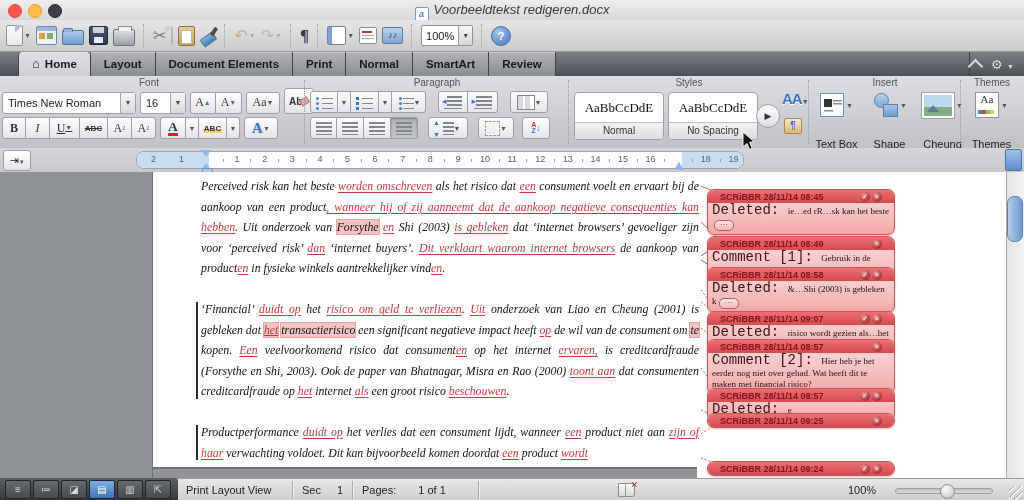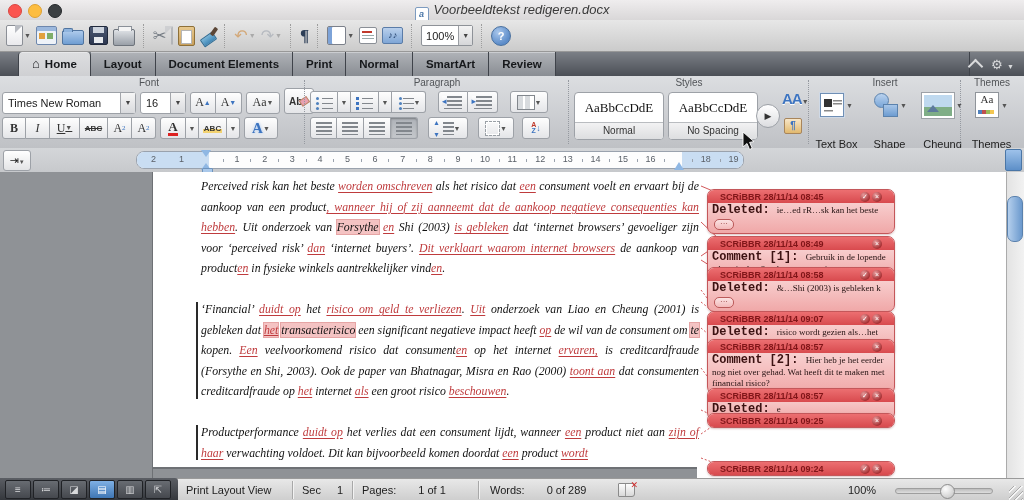--- a/index.html
+++ b/index.html
@@ -157,21 +157,21 @@
   #textcol .rh{color:#bf3b3d;text-decoration:underline;background:#f4c3c3;box-shadow:0 0 0 1px #e6a5a5;}
   #connectors{position:absolute;left:546px;top:0;width:22px;height:306px;}
   #comments{position:absolute;left:554px;top:0;width:200px;height:306px;}
   .bubble{position:absolute;left:0;width:186px;border:1px solid #c4575a;border-radius:7px;overflow:hidden;
     box-shadow:0 1px 2px rgba(120,20,20,.25);background:linear-gradient(#fbdede,#f0a8a8);}
   .bhead{height:13px;background:linear-gradient(#ec6f71,#d84a4e);display:flex;align-items:center;padding:0 12px;gap:2px;}
   .bauthor{flex:1;font-size:9px;font-weight:bold;color:#801518;white-space:nowrap;overflow:hidden;}
   .ci{width:10px;height:10px;border-radius:50%;background:radial-gradient(circle at 35% 30%,#e89a9b,#a32b2e 75%);
     color:#fff;font-size:7px;line-height:10px;text-align:center;flex:0 0 auto;}
   .bbody{padding:2px 4px 3px 4px;font-family:"Liberation Serif","DejaVu Serif",serif;font-size:9px;line-height:11.5px;color:#241111;}
-  .blabel{font-family:"Liberation Mono","DejaVu Sans Mono",monospace;font-weight:bold;font-size:12px;color:#3c1212;margin-top:32px;}
+  .blabel{font-family:"Liberation Mono","DejaVu Sans Mono",monospace;font-weight:normal;font-size:14px;color:#3c1212;margin-top:32px;}
   .pill{display:inline-block;width:18px;height:9px;border:1px solid #bb5a5a;border-radius:5px;background:linear-gradient(#fbe3e3,#f3baba);
     font-size:8px;line-height:7px;text-align:center;color:#8a2c2c;vertical-align:-1px;margin-left:2px;}
   #vscroll{position:absolute;right:0;top:0;width:17px;height:306px;background:linear-gradient(90deg,#e3e3e3,#f2f2f2);border-left:1px solid #ababab;}
   #vthumb{position:absolute;right:1px;top:24px;width:14px;height:44px;border-radius:7px;
     background:linear-gradient(90deg,#b4cfed,#6b99cd);border:1px solid #5a81ad;}
 
   
   #statusbar{left:0;top:478px;width:1024px;height:22px;background:linear-gradient(#e8e8e8,#cdcdcd);border-top:1px solid #9a9a9a;font-size:11px;color:#1d1d1d;}
   #viewbtns{position:absolute;left:0;top:-1px;height:23px;width:178px;background:linear-gradient(#5b5e64,#33363b);
     display:flex;align-items:center;padding-left:5px;gap:2px;box-sizing:border-box;border-radius:0 3px 0 0;}
@@ -642,24 +642,20 @@
   <span class="sbitem" style="left:302px;gap:16px;">
     <span>Sec</span>
     <span>1</span>
   </span>
   <span class="sbsep" style="left:352px;"></span>
   <span class="sbitem" style="left:362px;gap:22px;">
     <span>Pages:</span>
     <span>1 of 1</span>
   </span>
   <span class="sbsep" style="left:478px;"></span>
-  <span class="sbitem" style="left:490px;gap:22px;">
-    <span>Words:</span>
-    <span>0 of 289</span>
-  </span>
   <span class="sbitem" style="left:618px;">
       <span class="bookic"></span>
     </span>
   <span class="sbitem" style="left:848px;">100%</span>
   <div id="zslider">
     <div id="zknob"></div>
   </div>
   <div id="grip"></div>
 </div>
 

